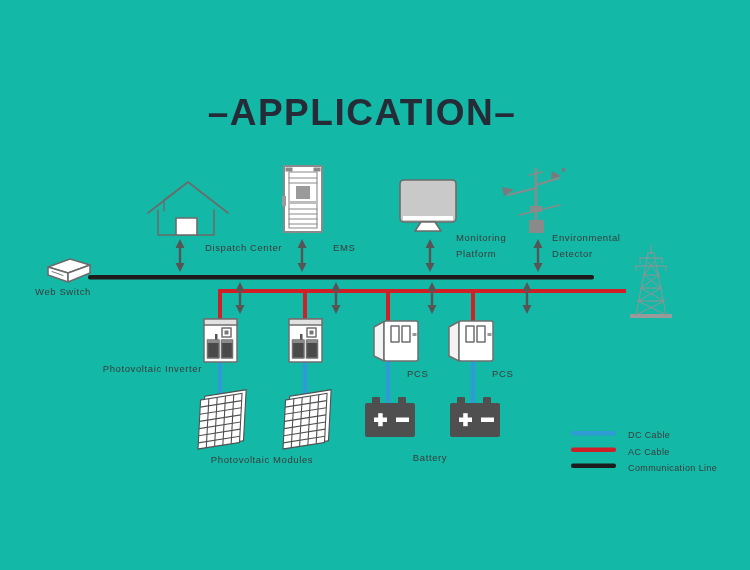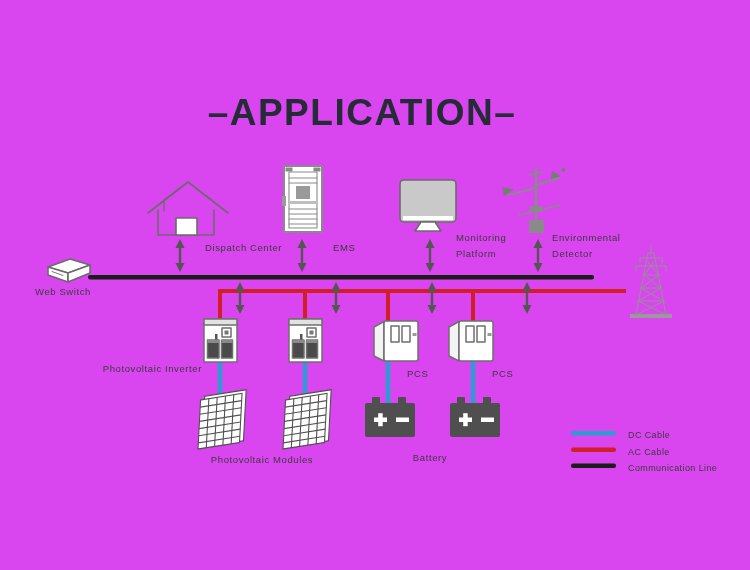--- a/index.html
+++ b/index.html
@@ -1,16 +1,16 @@
 <!DOCTYPE html>
 <html><head>
 <meta charset="utf-8">
 <style>
   html,body{margin:0;padding:0;background:#ffffff;}
-  #stage{position:relative;width:750px;height:570px;background:#d946ef;overflow:hidden;
+  #stage{position:relative;width:750px;height:570px;background:#14b8a6;overflow:hidden;
          font-family:"Liberation Sans",sans-serif;}
   svg{display:block;}
   .title{font-family:"Liberation Sans",sans-serif;font-size:37px;font-weight:bold;letter-spacing:1.5px;}
   .lbl{font-family:"Liberation Sans",sans-serif;font-size:9.5px;fill:#3b3b3b;letter-spacing:0.6px;}
   .lbl-s{font-family:"Liberation Sans",sans-serif;font-size:9px;fill:#3b3b3b;letter-spacing:0.4px;}
   .ic{fill:none;stroke:#6b6b6b;stroke-width:1.6;stroke-linecap:round;stroke-linejoin:round;}
   .ic2{fill:none;stroke:#8a8a8a;stroke-width:1.4;stroke-linecap:round;stroke-linejoin:round;}
   .twr{fill:none;stroke:#939393;stroke-width:1;stroke-linecap:round;}
   .arrow line{stroke:#555;stroke-width:2.4;}
   .arrow polygon{fill:#555;stroke:none;}

